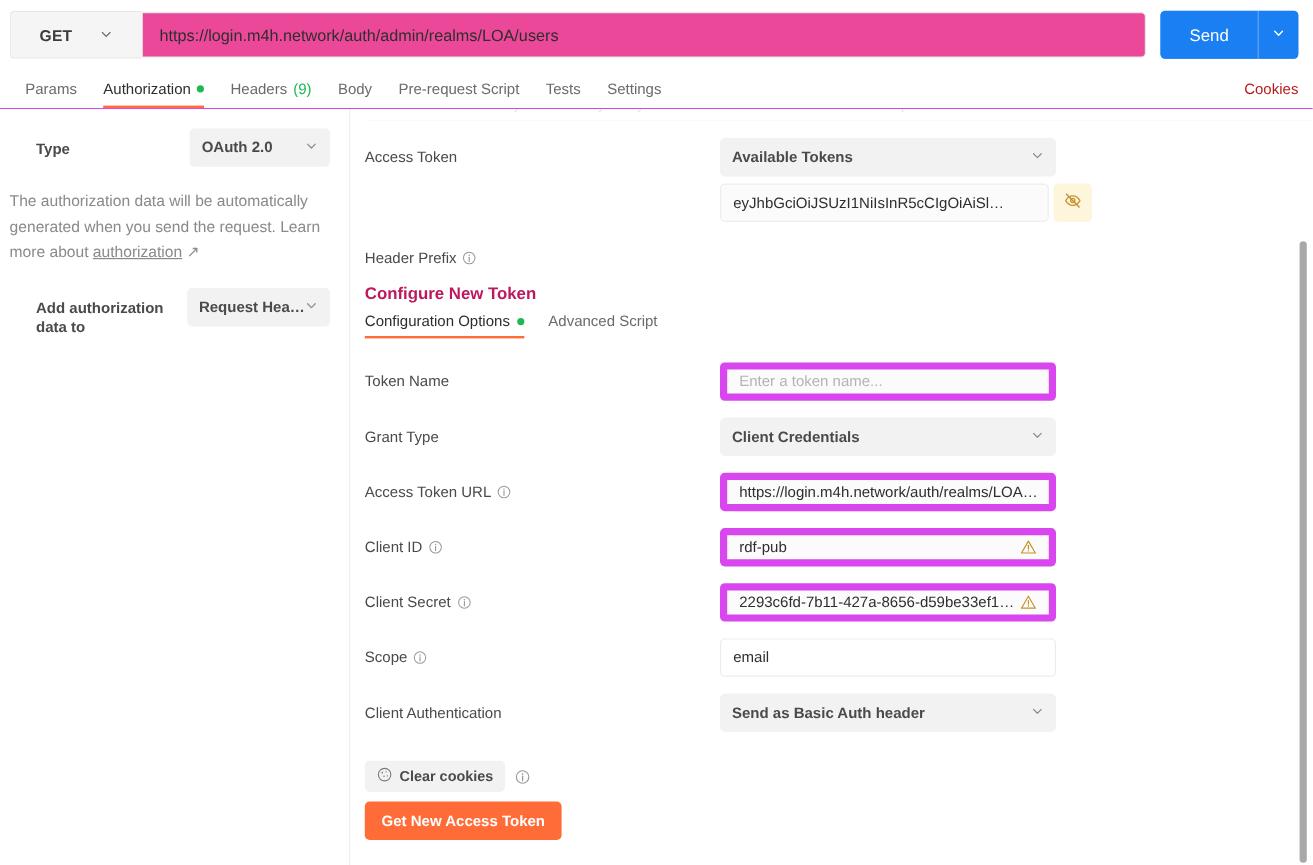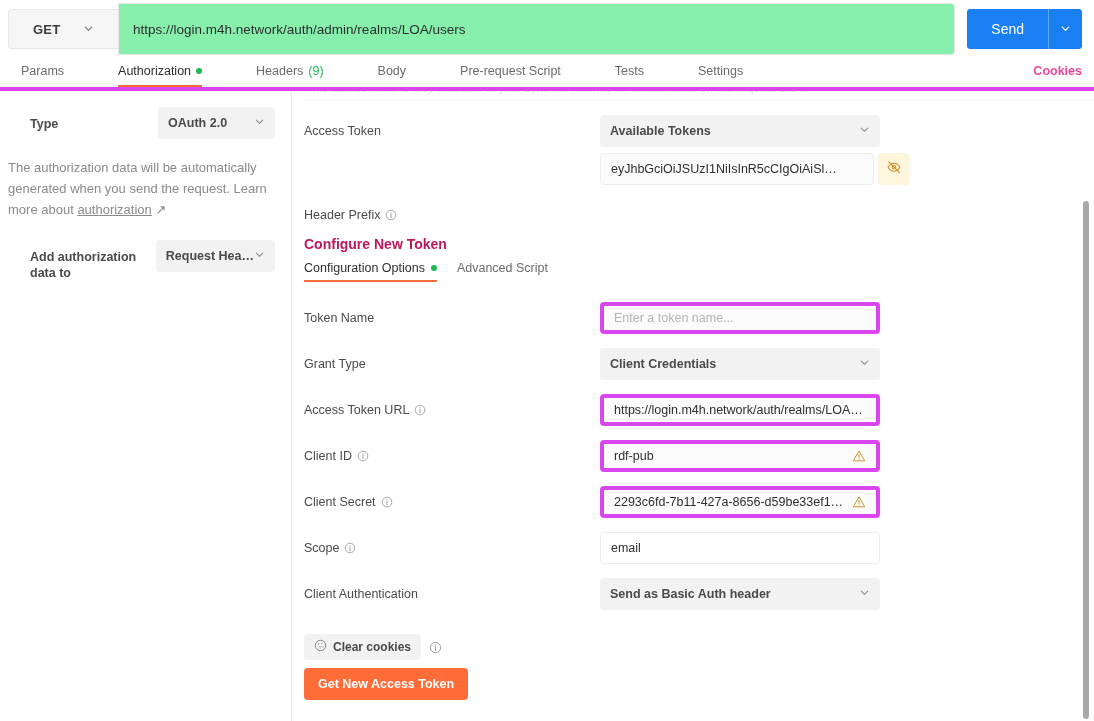--- a/index.html
+++ b/index.html
@@ -28,22 +28,22 @@
     border-radius: 4px 0 0 4px;
     display: flex; align-items: center;
     padding: 0 24px;
     font-size: 13px; font-weight: 700; color: #3c3c3c;
     letter-spacing: .2px;
     cursor: pointer;
     position: relative;
   }
   .method-select .label { flex: 1; }
   .url-input {
-    flex: 1; height: 52px;
-    background: #86efac;
+    flex: 1; height: 38px;
+    background: #ec4899;
     border: 1px solid #e6e6e6;
     border-radius: 0 4px 4px 0;
     display: flex; align-items: center;
     padding: 0 14px;
     font-size: 13.5px; color: #2e2e2e;
     overflow: hidden; white-space: nowrap;
     cursor: text;
   }
   .send-group {
     display: flex; align-items: stretch;
@@ -67,23 +67,22 @@
     border-left: 1px solid rgba(255,255,255,.32);
     cursor: pointer;
   }
 
   
   .tabstrip {
     position: relative;
     display: flex; align-items: flex-end;
     height: 33px;
     padding: 0 12px 0 10px;
-    border-bottom: 4px solid #d946ef;
+    border-bottom: 1px solid #d946ef;
     background: #fff;
-    gap: 32px;
   }
   .tab {
     font-size: 12.5px; color: #6b6b6b;
     padding: 0 11px 9px 11px;
     position: relative;
     cursor: pointer;
     display: flex; align-items: center; gap: 5px;
     white-space: nowrap;
   }
   .tab.active { color: #2e2e2e; font-weight: 400; }
@@ -92,21 +91,21 @@
     left: 11px; right: 11px; bottom: 0;
     height: 2px; background: #ff6c37;
   }
   .dot-green {
     width: 6px; height: 6px; border-radius: 50%;
     background: #1db954; display: inline-block;
   }
   .tab .count { color: #1db954; }
   .cookies-link {
     margin-left: auto;
-    font-size: 12.5px; font-weight: 700; color: #ec4899;
+    font-size: 12.5px; font-weight: 400; color: #b91c1c;
     padding-bottom: 9px; cursor: pointer;
   }
 
   
   .body-split { display: flex; height: 630px; position: relative; }
   .left-pane {
     width: 292px; flex: 0 0 292px;
     border-right: 1px solid #ededed;
     padding: 16px 16px 0 8px;
     background: #fff;
@@ -171,21 +170,21 @@
   }
   .field {
     width: 280px; height: 32px;
     border-radius: 4px;
     display: flex; align-items: center;
     padding: 0 10px;
     font-size: 12.5px; color: #2e2e2e;
     overflow: hidden; white-space: nowrap;
     cursor: text;
   }
-  .field.plain { background: #fbfbfb; border: 4px solid #d946ef; }
+  .field.plain { background: #fbfbfb; border: 6px solid #d946ef; }
   .field.grey  { background: #f2f2f2; font-weight: 700; color:#4a4a4a; cursor: pointer; }
   .field.white { background: #ffffff; border: 1px solid #ededed; }
   .field .val { flex: 1; overflow: hidden; white-space: nowrap; text-overflow: clip; }
   .field .ph { color: #b4b4b4; }
 
   .tokenrow { display: flex; align-items: center; gap: 4px; }
   .tokenfield {
     width: 274px; height: 32px;
     background: #fbfbfb; border: 1px solid #ededed; border-radius: 4px;
     display: flex; align-items: center; padding: 0 10px;

